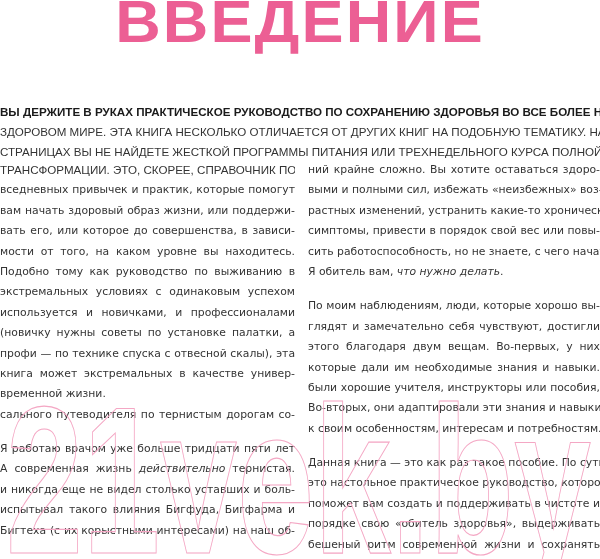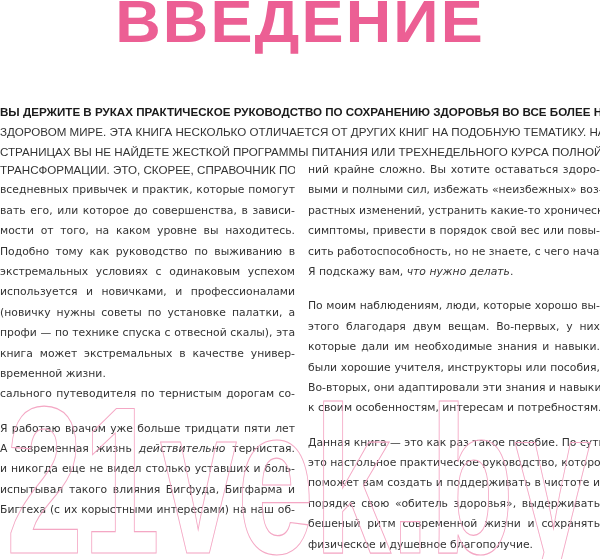--- a/index.html
+++ b/index.html
@@ -101,20 +101,21 @@
 <div class="lead">
   <span class="line bold">ВЫ ДЕРЖИТЕ В РУКАХ ПРАКТИЧЕСКОЕ РУКОВОДСТВО ПО СОХРАНЕНИЮ ЗДОРОВЬЯ ВО ВСЕ БОЛЕЕ НЕ-</span>
   <span class="line normal">ЗДОРОВОМ МИРЕ. ЭТА КНИГА НЕСКОЛЬКО ОТЛИЧАЕТСЯ ОТ ДРУГИХ КНИГ НА ПОДОБНУЮ ТЕМАТИКУ. НА ЕЕ</span>
   <span class="line normal">СТРАНИЦАХ ВЫ НЕ НАЙДЕТЕ ЖЕСТКОЙ ПРОГРАММЫ ПИТАНИЯ ИЛИ ТРЕХНЕДЕЛЬНОГО КУРСА ПОЛНОЙ</span>
 </div>
 
 <div class="col left">
   <div>
     <span class="line caps">ТРАНСФОРМАЦИИ. ЭТО, СКОРЕЕ, СПРАВОЧНИК ПО-</span>
     <span class="line">вседневных привычек и практик, которые помогут</span>
+    <span class="line">вам начать здоровый образ жизни, или поддержи-</span>
     <span class="line">вать его, или которое до совершенства, в зависи-</span>
     <span class="line">мости от того, на каком уровне вы находитесь.</span>
     <span class="line">Подобно тому как руководство по выживанию в</span>
     <span class="line">экстремальных условиях с одинаковым успехом</span>
     <span class="line">используется и новичками, и профессионалами</span>
     <span class="line">(новичку нужны советы по установке палатки, а</span>
     <span class="line">профи — по технике спуска с отвесной скалы), эта</span>
     <span class="line">книга может экстремальных в качестве универ-</span>
     <span class="line last">временной жизни.</span>
     <span class="line">сального путеводителя по тернистым дорогам со-</span>
@@ -130,25 +131,26 @@
   </div>
 </div>
 
 <div class="col right">
   <div>
     <span class="line">ний крайне сложно. Вы хотите оставаться здоро-</span>
     <span class="line">выми и полными сил, избежать «неизбежных» воз-</span>
     <span class="line">растных изменений, устранить какие-то хронические</span>
     <span class="line">симптомы, привести в порядок свой вес или повы-</span>
     <span class="line">сить работоспособность, но не знаете, с чего начать?</span>
-    <span class="line last"><span>Я подскажу вам, </span><em>что нужно делать</em><span>.</span></span>
+    <span class="line last"><span>Я обитель вам, </span><em>что нужно делать</em><span>.</span></span>
   </div>
   <span class="gap"></span>
   <div>
     <span class="line">По моим наблюдениям, люди, которые хорошо вы-</span>
+    <span class="line">глядят и замечательно себя чувствуют, достигли</span>
     <span class="line">этого благодаря двум вещам. Во-первых, у них</span>
     <span class="line">которые дали им необходимые знания и навыки.</span>
     <span class="line">были хорошие учителя, инструкторы или пособия,</span>
     <span class="line">Во-вторых, они адаптировали эти знания и навыки</span>
     <span class="line">к своим особенностям, интересам и потребностям.</span>
   </div>
   <span class="gap"></span>
   <div>
     <span class="line">Данная книга — это как раз такое пособие. По сути,</span>
     <span class="line">это настольное практическое руководство, которое</span>

